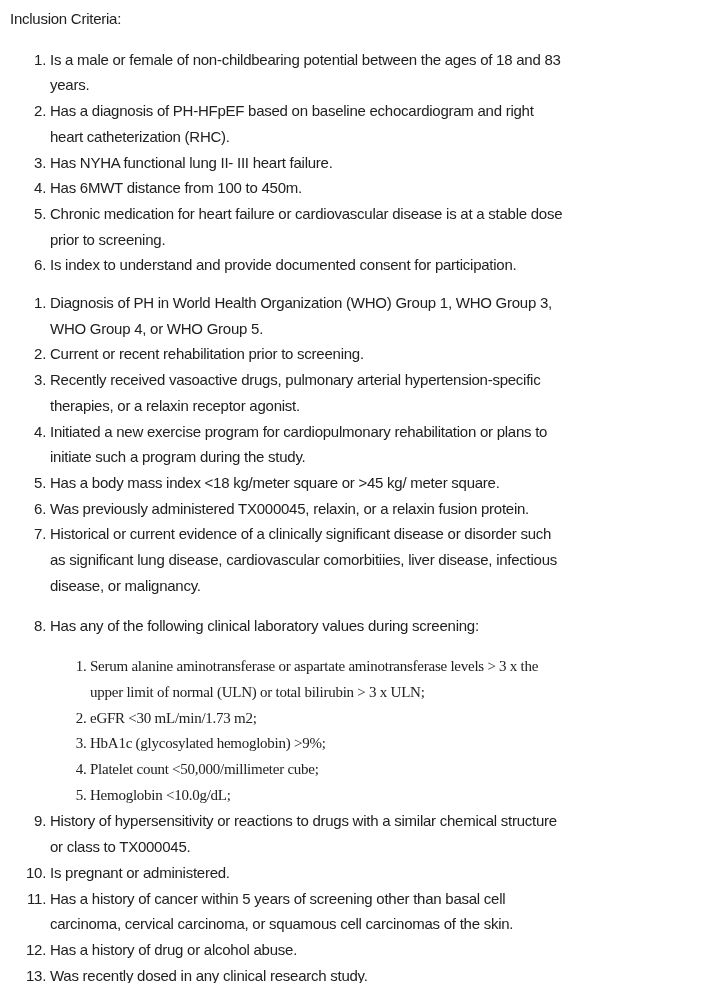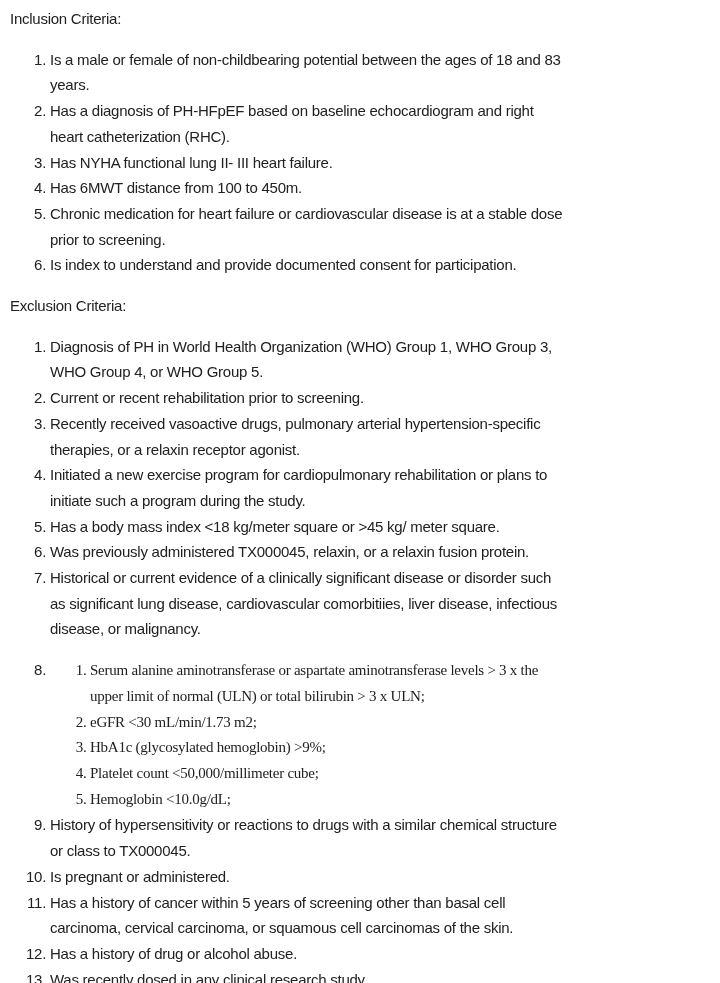--- a/index.html
+++ b/index.html
@@ -55,31 +55,31 @@
 
   <ol class="criteria-list">
     <li>Is a male or female of non-childbearing potential between the ages of 18 and 83 years.</li>
     <li>Has a diagnosis of PH-HFpEF based on baseline echocardiogram and right heart catheterization (RHC).</li>
     <li>Has NYHA functional lung II- III heart failure.</li>
     <li>Has 6MWT distance from 100 to 450m.</li>
     <li>Chronic medication for heart failure or cardiovascular disease is at a stable dose prior to screening.</li>
     <li>Is index to understand and provide documented consent for participation.</li>
   </ol>
 
-  <p class="heading">Exclusion Criteria:</p>
 
   <ol class="criteria-list">
     <li>Diagnosis of PH in World Health Organization (WHO) Group 1, WHO Group 3, WHO Group 4, or WHO Group 5.</li>
     <li>Current or recent rehabilitation prior to screening.</li>
     <li>Recently received vasoactive drugs, pulmonary arterial hypertension-specific therapies, or a relaxin receptor agonist.</li>
     <li>Initiated a new exercise program for cardiopulmonary rehabilitation or plans to initiate such a program during the study.</li>
     <li>Has a body mass index &lt;18 kg/meter square or &gt;45 kg/ meter square.</li>
     <li>Was previously administered TX000045, relaxin, or a relaxin fusion protein.</li>
     <li>Historical or current evidence of a clinically significant disease or disorder such as significant lung disease, cardiovascular comorbitiies, liver disease, infectious disease, or malignancy.</li>
     <li class="has-sublist">
+      <p class="sub-lead">Has any of the following clinical laboratory values during screening:</p>
       <ol class="criteria-sublist">
         <li>Serum alanine aminotransferase or aspartate aminotransferase levels &gt; 3 x the upper limit of normal (ULN) or total bilirubin &gt; 3 x ULN;</li>
         <li>eGFR &lt;30 mL/min/1.73 m2;</li>
         <li>HbA1c (glycosylated hemoglobin) &gt;9%;</li>
         <li>Platelet count &lt;50,000/millimeter cube;</li>
         <li>Hemoglobin &lt;10.0g/dL;</li>
       </ol>
     </li>
     <li>History of hypersensitivity or reactions to drugs with a similar chemical structure or class to TX000045.</li>
     <li>Is pregnant or administered.</li>

